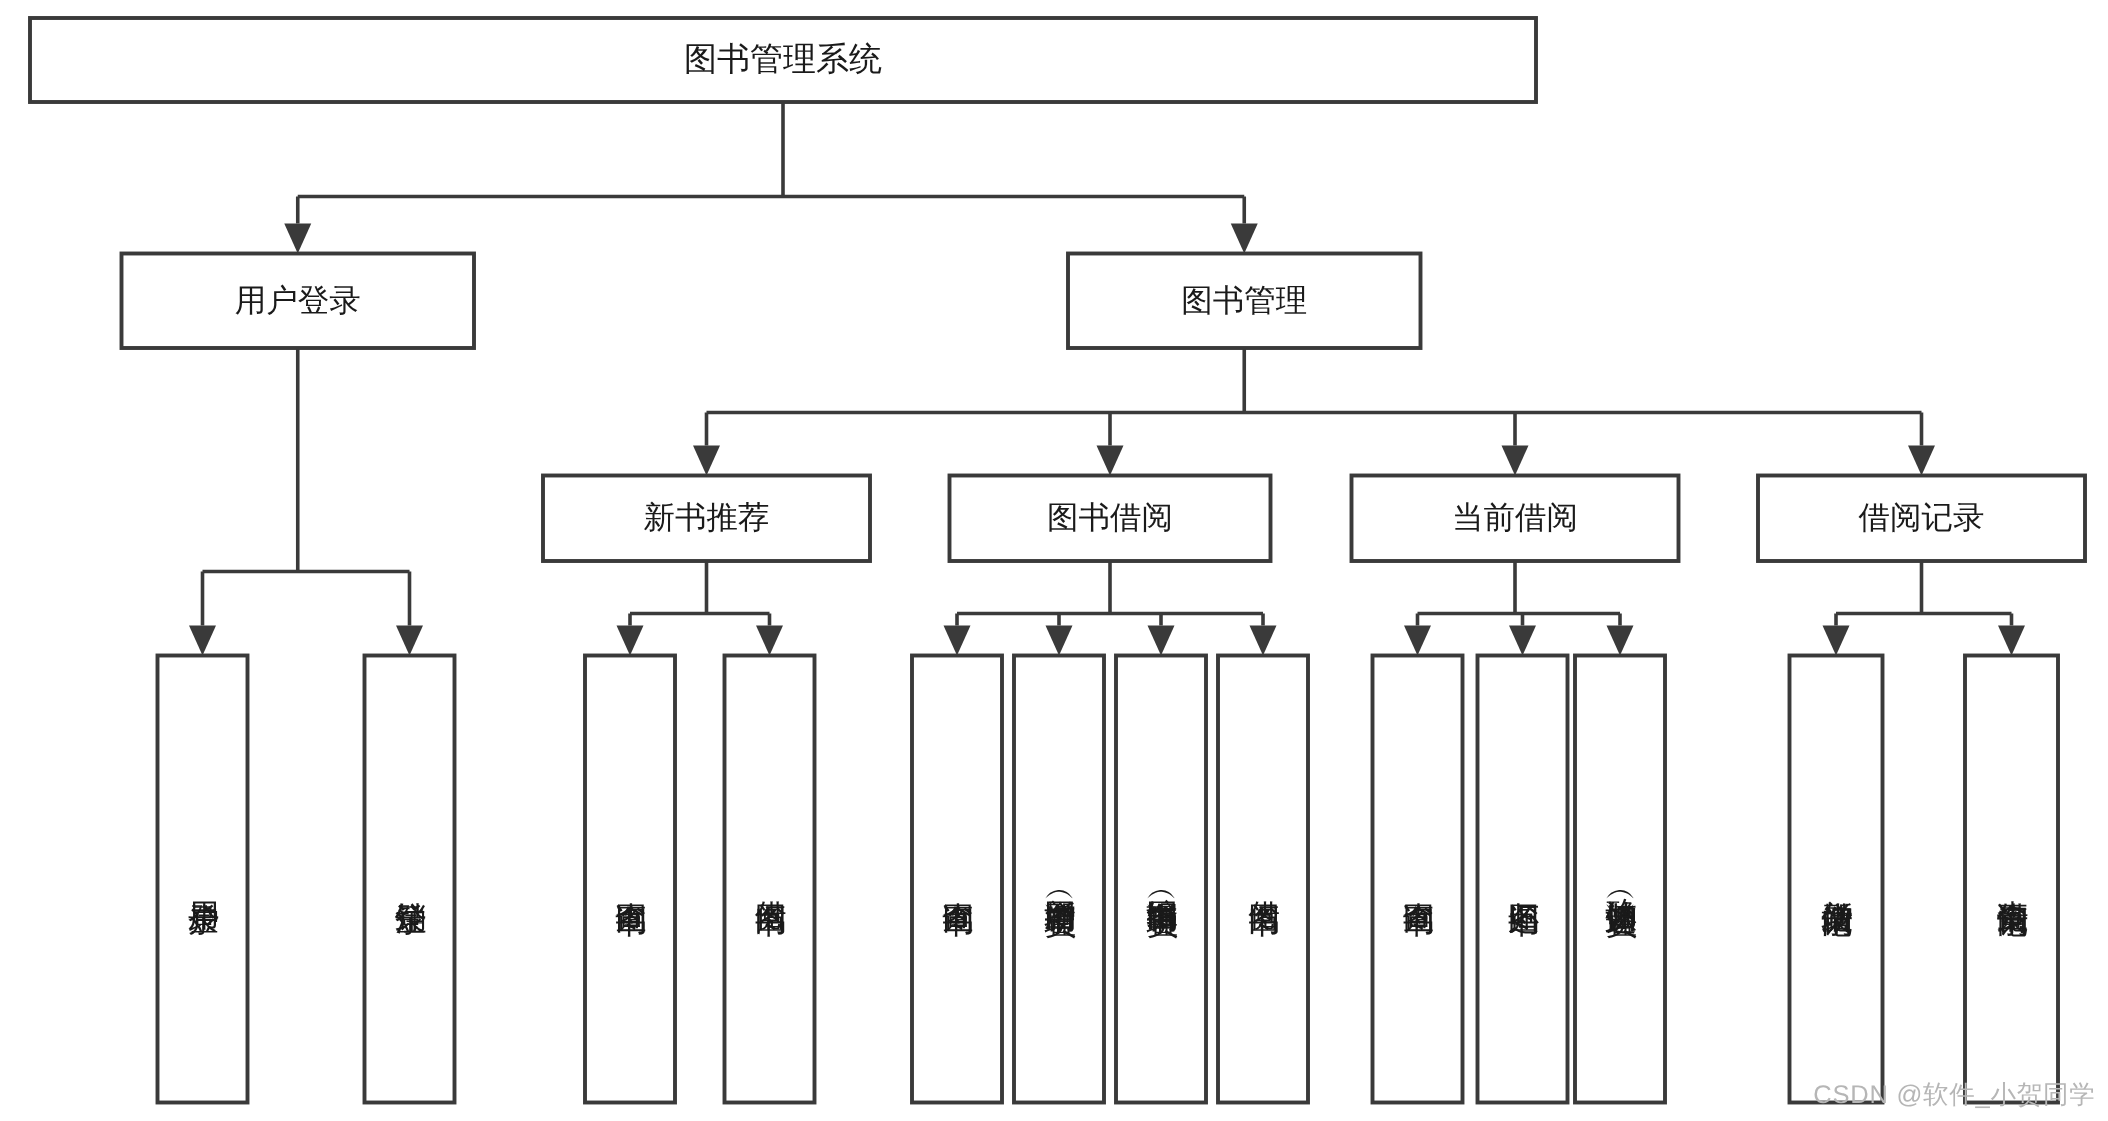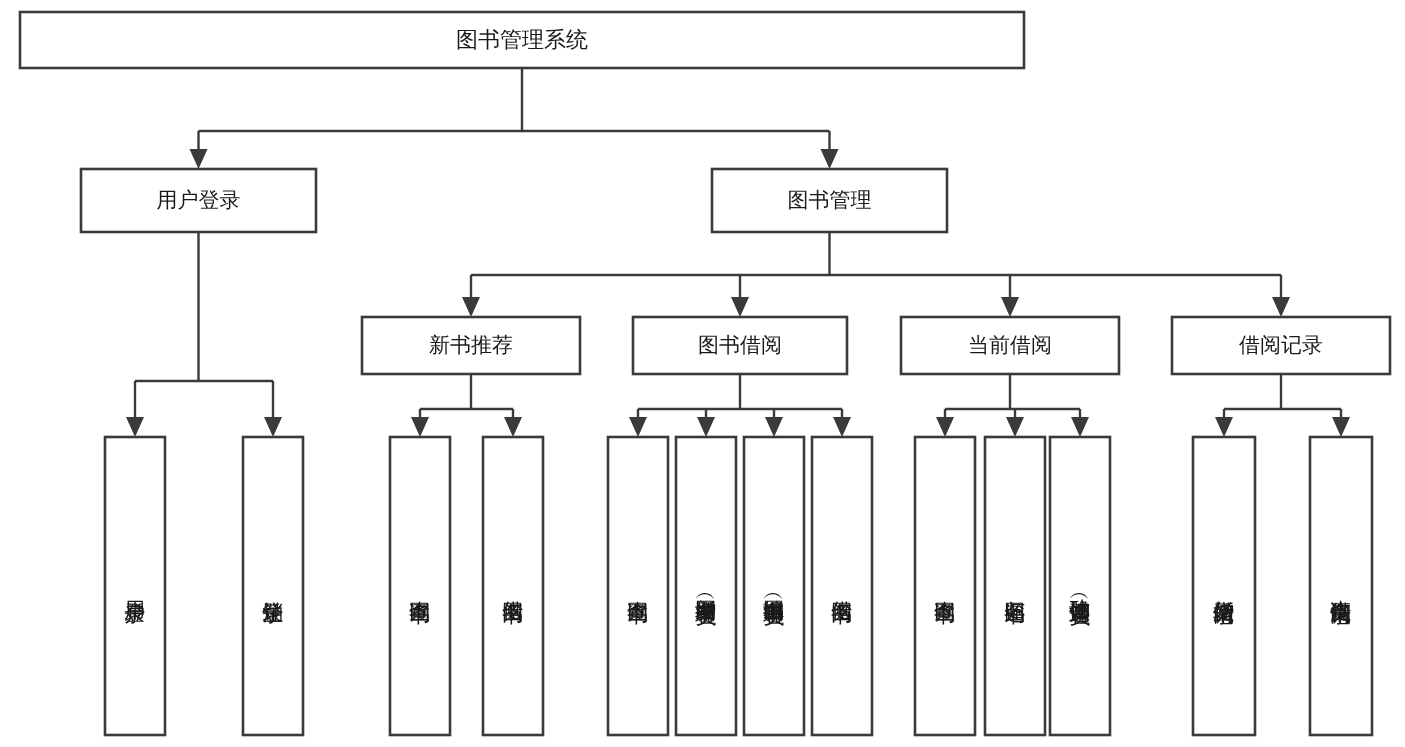--- a/index.html
+++ b/index.html
@@ -212,14 +212,15 @@
         <span class="leaf-label">确认归还（管理员）</span>
       </div>
       <div class="leaf-label-wrap" style="left: 1193px; top: 437px; width: 62px; height: 298px;">
         <span class="leaf-label">新增借阅记录</span>
       </div>
       <div class="leaf-label-wrap" style="left: 1310px; top: 437px; width: 62px; height: 298px;">
         <span class="leaf-label">查询借阅记录</span>
       </div>
     </div>
 
+  <div class="watermark">CSDN @软件_小贺同学</div>
 
 </div>
 
 </body></html>

